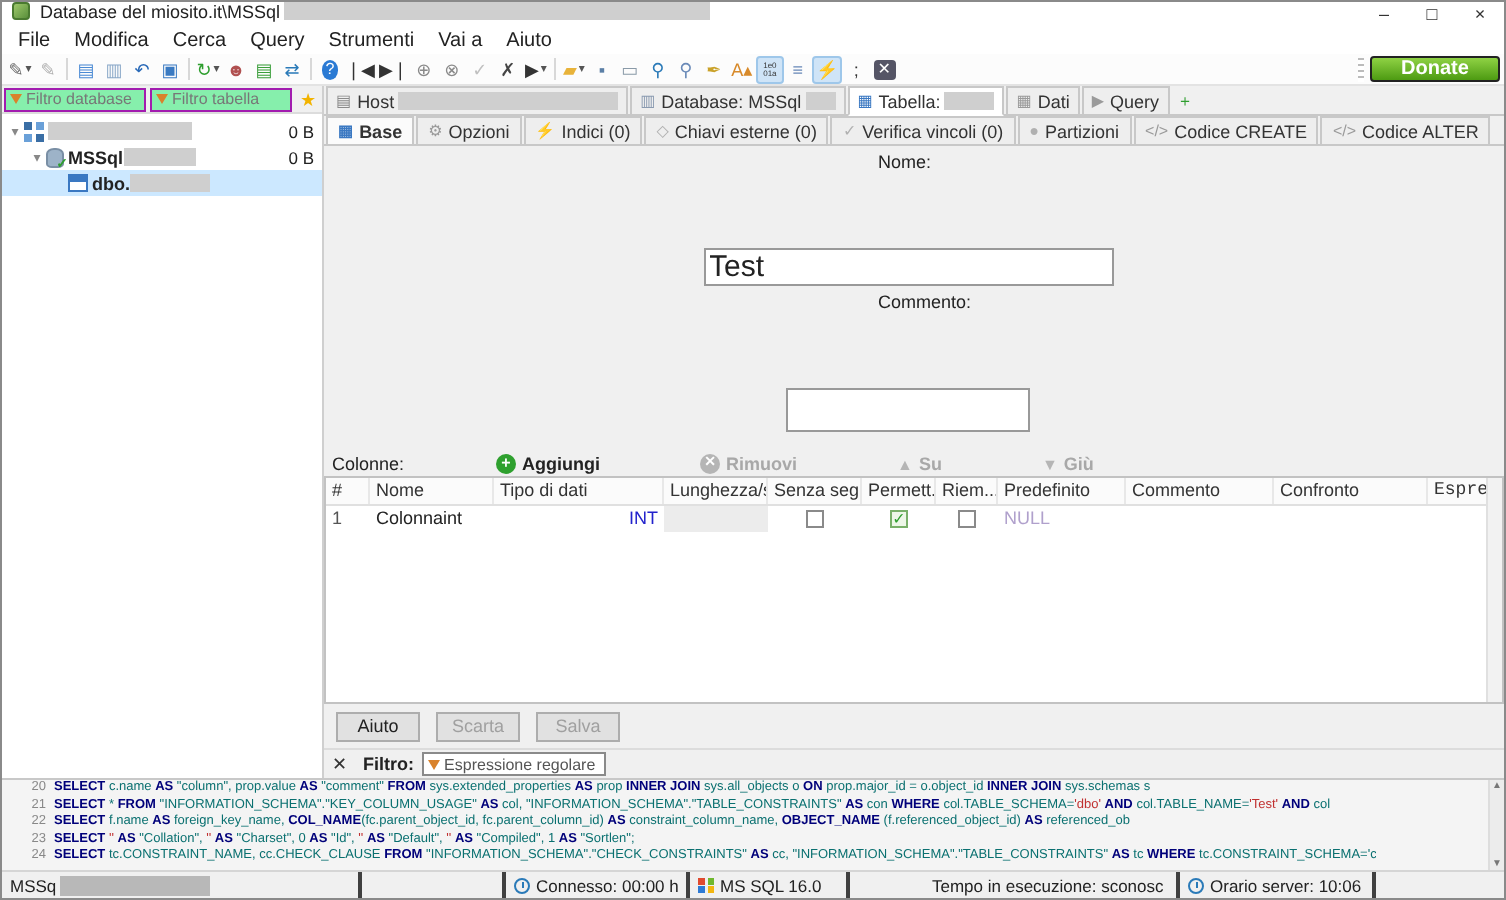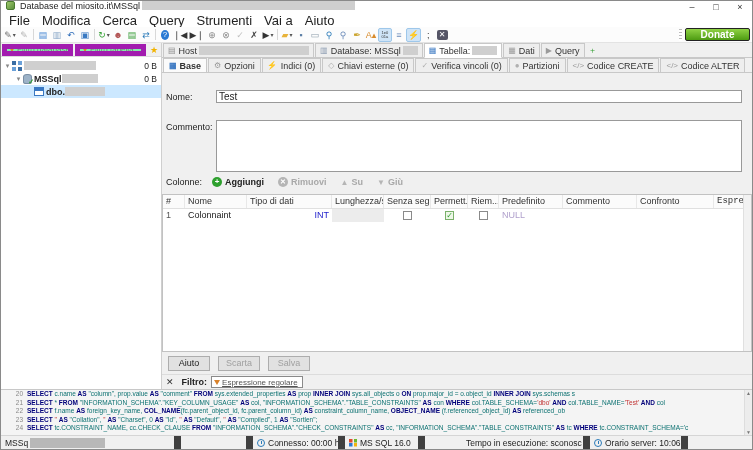--- a/index.html
+++ b/index.html
@@ -10,39 +10,39 @@
   .titlebar{height:14px;display:flex;background:#fff;font-size:9px;color:#222;flex:0 0 auto;}
   .app-icon{width:9px;height:9px;margin:0 5px 0 5px;border-radius:2px;background:linear-gradient(135deg,#9ec96a,#5a8f3c);border:1px solid #4a7a30;}
   .title-text{white-space:nowrap;}
   .redact{display:inline-block;height:9px;background:#cfcfcf;vertical-align:middle;}
   .title-redact{margin-left:2px;}
   .win-controls{margin-left:auto;display:flex;height:14px;}
   .win-btn{width:24px;height:14px;text-align:center;font-size:9px;line-height:13px;color:#333;}
 
   
   .menubar{height:12px;display:flex;align-items:center;background:#fff;padding-left:2px;flex:0 0 auto;}
-  .menu-item{font-size:13px;color:#222;padding:0 6px;line-height:12px;white-space:nowrap;}
+  .menu-item{font-size:10px;color:#222;padding:0 6px;line-height:12px;white-space:nowrap;}
 
   
   .toolbar{height:16px;display:flex;align-items:center;background:#fcfcfc;border-bottom:1px solid #e3e3e3;position:relative;flex:0 0 auto;padding-left:2px;}
   #tb-icons{display:flex;align-items:center;height:16px;}
   .ti{height:14px;min-width:14px;padding:0 1px;display:flex;align-items:center;justify-content:center;font-size:9px;line-height:14px;position:relative;}
   .ti-hl{background:#cfe4f7;border:1px solid #9ec7ea;border-radius:2px;}
   .ti-g{font-size:9px;}
   .ti-g.two-line{font-size:4px;line-height:4px;text-align:left;white-space:pre;}
   .ti-dd{font-size:6px;color:#555;margin-left:1px;}
   .tb-sep{width:1px;height:11px;background:#d8d8d8;margin:0 2px;}
   .drag-handle{position:absolute;right:70px;top:2px;width:3px;height:12px;background:repeating-linear-gradient(#bbb 0 1px,#fff 1px 3px);}
   .donate-btn{position:absolute;right:2px;top:1px;width:65px;height:13px;background:linear-gradient(#8fd244,#4d9b12);border:1px solid #222;color:#fff;font-weight:bold;font-size:10px;line-height:11px;text-align:center;border-radius:2px;}
 
   
   .content{flex:1 1 auto;display:flex;min-height:0;}
   .left-panel{width:161px;flex:0 0 161px;border-right:1px solid #cfcfcf;display:flex;flex-direction:column;background:#fff;}
   .filters-row{height:14px;display:flex;align-items:center;background:#f0f0f0;border-bottom:1px solid #dcdcdc;}
-  .filter-box{flex:1;height:12px;background:#86efac;border:5px solid #a21caf;margin:0 1px;display:flex;align-items:center;overflow:hidden;}
+  .filter-box{flex:1;height:12px;background:#86efac;border:1px solid #a21caf;margin:0 1px;display:flex;align-items:center;overflow:hidden;}
   .filter-box .ph{color:#777;font-size:8px;white-space:nowrap;}
   .ic-funnel{width:0;height:0;border-left:3px solid transparent;border-right:3px solid transparent;border-top:5px solid #d9822b;margin:0 2px;}
   .star-btn{width:14px;text-align:center;font-size:9px;color:#f2b300;}
   .tree{flex:1;overflow:hidden;background:#fff;padding-top:2px;}
   .tree-row{height:13px;display:flex;align-items:center;font-size:9px;color:#222;white-space:nowrap;}
   .tree-row.sel{background:#cce8ff;}
   .tree-exp{width:9px;text-align:center;color:#888;font-size:7px;}
   .tree-lbl{font-weight:bold;margin-left:2px;}
   .tree-size{margin-left:auto;margin-right:4px;font-size:8.5px;color:#222;}
   .ic-server{width:10px;height:10px;flex:0 0 10px;background:
@@ -60,26 +60,26 @@
   .mtab{height:14px;display:flex;align-items:center;font-size:9px;color:#333;background:#eeeeee;border:1px solid #c8c8c8;border-bottom:none;margin-right:1px;padding:0 4px;white-space:nowrap;}
   .mtab.active{background:#fff;height:15px;margin-bottom:-1px;border-bottom:1px solid #fff;}
   .mtab .tab-ic{margin-right:3px;font-size:8px;}
   .add-tab{width:14px;height:13px;font-size:8px;color:#2e9e2e;display:flex;align-items:center;justify-content:center;}
   .sub-tabs{height:15px;display:flex;align-items:flex-end;background:#f0f0f0;border-bottom:1px solid #c8c8c8;padding-left:1px;}
   .stab{height:14px;display:flex;align-items:center;font-size:9px;color:#333;background:#eeeeee;border:1px solid #c8c8c8;border-bottom:none;margin-right:1px;padding:0 5px;white-space:nowrap;}
   .stab.active{background:#fbfbfb;font-weight:bold;}
   .stab .tab-ic{margin-right:3px;font-size:8px;}
 
   .form-area{flex:1;display:flex;flex-direction:column;background:#f0f0f0;min-height:0;}
-  .form-row{display:flex;align-items:flex-start;margin:17px 10px 0 4px;}
+  .form-row{display:flex;align-items:center;margin:1px 10px 0 4px;flex-direction:column;}
   .form-label{width:30px;flex:0 0 50px;font-size:9px;color:#222;padding-top:2px;}
-  .txt-input{flex:1;height:13px;border:1px solid #999;background:#fff;font-size:10px;padding:0 2px;color:#222;}
+  .txt-input{flex:1;height:13px;border:1px solid #999;background:#fff;font-size:15px;padding:0 2px;color:#222;}
   .txt-area{flex:1;height:52px;border:1px solid #999;background:#fff;font-size:9px;resize:none;}
 
-  .col-toolbar{height:16px;display:flex;align-items:flex-start;margin-top:5px;padding-left:4px;font-size:9px;color:#222;}
+  .col-toolbar{height:16px;display:flex;align-items:flex-end;margin-top:5px;padding-left:4px;font-size:9px;color:#222;gap:36px;}
   .col-toolbar .sect-label{width:46px;}
   .ctb-btn{display:flex;align-items:center;margin-right:14px;font-size:9px;font-weight:bold;color:#222;}
   .ctb-btn.disabled{color:#a8a8a8;font-weight:bold;}
   .ic-plus{width:10px;height:10px;border-radius:50%;background:#2ea02e;color:#fff;font-size:8px;line-height:10px;text-align:center;margin-right:3px;}
   .ic-gray-x{width:10px;height:10px;border-radius:50%;background:#b5b5b5;color:#fff;font-size:7px;line-height:10px;text-align:center;margin-right:3px;}
   .ic-up,.ic-dn{color:#b5b5b5;font-size:8px;margin-right:3px;}
 
   .grid{flex:1;background:#fff;border:1px solid #c2c2c2;margin:1px 0 0 0;overflow:hidden;position:relative;min-height:0;}
   .grid-header{display:flex;height:14px;border-bottom:1px solid #e0e0e0;background:#fbfbfb;}
   .gh-cell{font-size:9px;color:#333;padding:1px 3px;border-right:1px solid #e8e8e8;white-space:nowrap;overflow:hidden;}
@@ -95,34 +95,34 @@
   .grid-vscroll{position:absolute;right:0;top:0;bottom:0;width:8px;background:#f2f2f2;border-left:1px solid #e0e0e0;}
 
   .btn-row{height:22px;display:flex;align-items:center;padding-left:6px;background:#f0f0f0;flex:0 0 auto;}
   .push-btn{width:42px;height:15px;background:#e1e1e1;border:1px solid #adadad;font-size:9px;color:#222;text-align:center;line-height:13px;margin-right:8px;}
   .push-btn.disabled{color:#a0a0a0;}
 
   .log-filter-row{height:15px;display:flex;align-items:center;background:#f0f0f0;border-top:1px solid #dcdcdc;padding-left:4px;flex:0 0 auto;}
   .lf-close{font-size:9px;color:#333;margin-right:8px;}
   .lf-label{font-size:9px;color:#222;font-weight:bold;margin-right:4px;}
   .lf-input{width:92px;height:12px;background:#fff;border:1px solid #8a8a8a;display:flex;align-items:center;overflow:hidden;}
-  .lf-input .ph{font-size:8px;color:#555;white-space:nowrap;text-decoration:underline;}
+  .lf-input .ph{font-size:8px;color:#555;white-space:nowrap;}
 
   
   .sql-log{height:46px;flex:0 0 46px;background:#f4f4f4;border-top:1px solid #c8c8c8;position:relative;overflow:hidden;font-family:"DejaVu Sans Mono",monospace;}
   .log-line{display:flex;height:8.6px;line-height:8.6px;white-space:nowrap;}
   .log-num{width:26px;flex:0 0 26px;text-align:right;padding-right:4px;color:#888;font-size:6.5px;}
   .log-code{font-size:6.5px;color:#0a7070;overflow:hidden;}
   .log-code .k{color:#00007a;font-weight:bold;}
   .log-code .s{color:#c03030;}
   .log-vscroll{position:absolute;right:0;top:0;bottom:0;width:8px;background:#ececec;border-left:1px solid #ddd;display:flex;flex-direction:column;justify-content:space-between;align-items:center;font-size:5px;color:#777;}
 
   
   .statusbar{height:14px;flex:0 0 14px;background:#f0f0f0;border-top:1px solid #d5d5d5;display:flex;align-items:center;font-size:8.5px;color:#222;}
-  .sb-seg{height:14px;display:flex;align-items:center;border-right:7px solid #404040;padding:0 4px;white-space:nowrap;overflow:hidden;}
+  .sb-seg{height:14px;display:flex;align-items:center;border-right:2px solid #404040;padding:0 4px;white-space:nowrap;overflow:hidden;}
   .ic-clock{width:8px;height:8px;border-radius:50%;border:1px solid #2a7ab8;position:relative;margin-right:3px;flex:0 0 8px;}
   .ic-clock::after{content:"";position:absolute;left:3px;top:1px;width:1px;height:3px;background:#2a7ab8;}
   .ic-mslogo{width:8px;height:8px;margin-right:3px;flex:0 0 8px;background:
     linear-gradient(#e04a2f,#e04a2f) 0 0/3.5px 3.5px no-repeat,
     linear-gradient(#6fb82e,#6fb82e) 4.5px 0/3.5px 3.5px no-repeat,
     linear-gradient(#2e7ad4,#2e7ad4) 0 4.5px/3.5px 3.5px no-repeat,
     linear-gradient(#f2b510,#f2b510) 4.5px 4.5px/3.5px 3.5px no-repeat;}
   .ic-idle{width:8px;height:8px;border-radius:50%;border:1px solid #c050c0;margin-right:3px;flex:0 0 8px;}
   .sb-redact{display:inline-block;height:10px;background:#b8b8b8;margin-left:2px;}
 </style>

